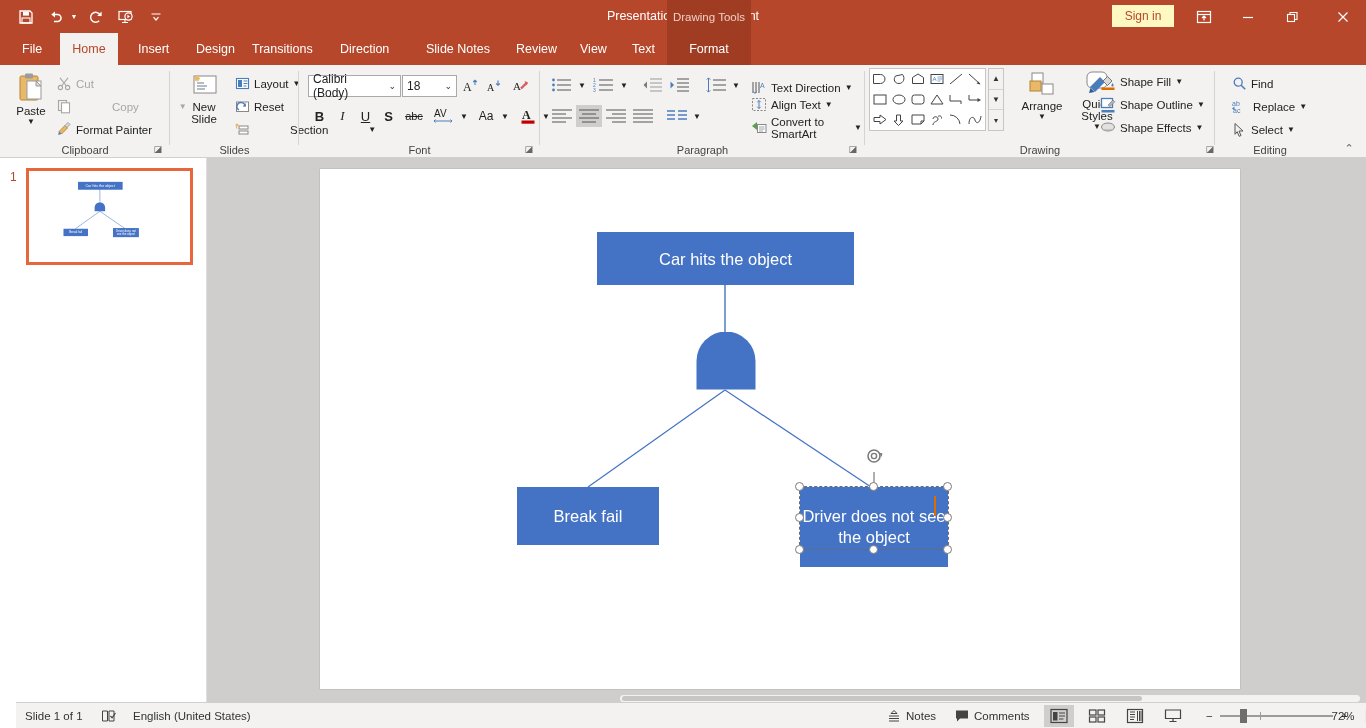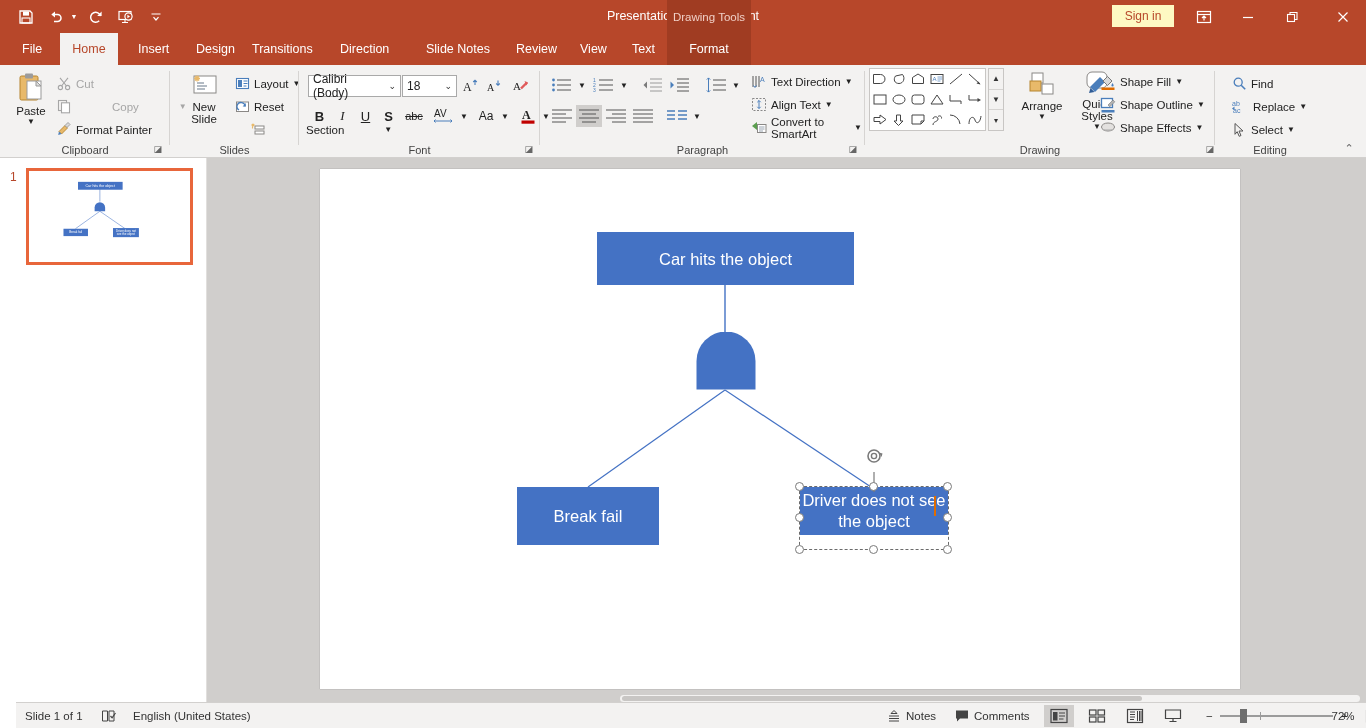--- a/index.html
+++ b/index.html
@@ -352,21 +352,21 @@
     <div class="btn-h" style="left:62px; top:31px;">
       <span class="icoimg">
         <svg width="15" height="15" viewBox="0 0 15 15">
             <rect x="1.5" y="3" width="12" height="9.5" fill="#fff" stroke="#8a8886"></rect>
             <path d="M4 11a4 4 0 1 1 6-3.4" fill="none" stroke="#4a7ebb" stroke-width="1.3"></path>
             <path d="M10.8 4v3.4H7.6z" fill="#4a7ebb"></path>
           </svg>
       </span>
       <span>Reset</span>
     </div>
-    <div class="btn-h" style="left:78px; top:54px;gap:40px;">
+    <div class="btn-h" style="left:62px; top:54px;gap:40px;">
       <span class="icoimg">
         <svg width="15" height="15" viewBox="0 0 15 15">
             <rect x="4" y="4" width="9" height="3" fill="#fff" stroke="#8a8886"></rect>
             <rect x="4" y="9" width="9" height="3" fill="#fff" stroke="#8a8886"></rect>
             <path d="M1.5 2.5v4M.5 3h3M1 1.8l2 2.4M3 1.8l-2 2.4" stroke="#e8b96a" stroke-width="1.1"></path>
           </svg>
       </span>
       <span>Section</span>
       <span style="font-size:8px;">▼</span>
     </div>
@@ -462,21 +462,21 @@
         </svg>
     </div>
     <div class="fbtn" style="left:163px; top:9px; width:26px;">
       <svg width="22" height="16" viewBox="0 0 22 16">
           <path d="M8 3h13M8 8h13M8 13h13" stroke="#555"></path>
           <path d="M3.5 1v14M1.8 2.6L3.5.9l1.7 1.7M1.8 13.4l1.7 1.7 1.7-1.7" stroke="#4a7ebb" fill="none"></path>
         </svg>
     </div>
     <div class="fbtn" style="left:190px; top:9px; width:12px; font-size:8px;">▼</div>
 
-    <div class="btn-h" style="left:208px; top:6px;">
+    <div class="btn-h" style="left:208px; top:12px;">
       <span class="icoimg">
         <svg width="16" height="15" viewBox="0 0 16 15">
             <path d="M2 2v11M5 2v11M8 2v11" stroke="#555"></path>
             <text x="9" y="8" font-size="7" fill="#4a7ebb">A</text>
             <path d="M2.5 11.5l1.5 2 1.5-2" stroke="#4a7ebb" fill="none"></path>
           </svg>
       </span>
       <span>Text Direction</span>
       <span style="font-size:8px;">▼</span>
     </div>
@@ -775,21 +775,21 @@
       <div style="position:absolute; left:376px; top:163px; width:60px; height:58px;">
         <svg width="60" height="58" viewBox="0 0 60 58">
             <path d="M0.5 57.5V29A29 29 0 0 1 59.5 29v28.5z" fill="#4472c4"></path>
           </svg>
       </div>
 
       <div class="shape" style="left:197px; top:318px; width:142px; height:58px;">
         <span>Break fail</span>
       </div>
 
-      <div class="shape" style="left:480px; top:318px; width:148px; height:48px; line-height:21px;">
+      <div class="shape" style="left:480px; top:318px; width:148px; height:80px; line-height:21px;">
         <span>Driver does not see the object</span>
       </div>
       <div class="caret" style="left:614px; top:327px; height:20px;"></div>
 
       <div class="selbox" style="left:479px; top:317px; width:150px; height:64px;"></div>
       <svg style="position:absolute; left:545px; top:287px;" width="30" height="36">
         <line x1="9" y1="36" x2="9" y2="16" stroke="#7a7a7a" stroke-width="1.2"></line>
       </svg>
       <div class="rothandle" style="left:545px; top:278px;">
         <svg width="20" height="20" viewBox="0 0 20 20">

